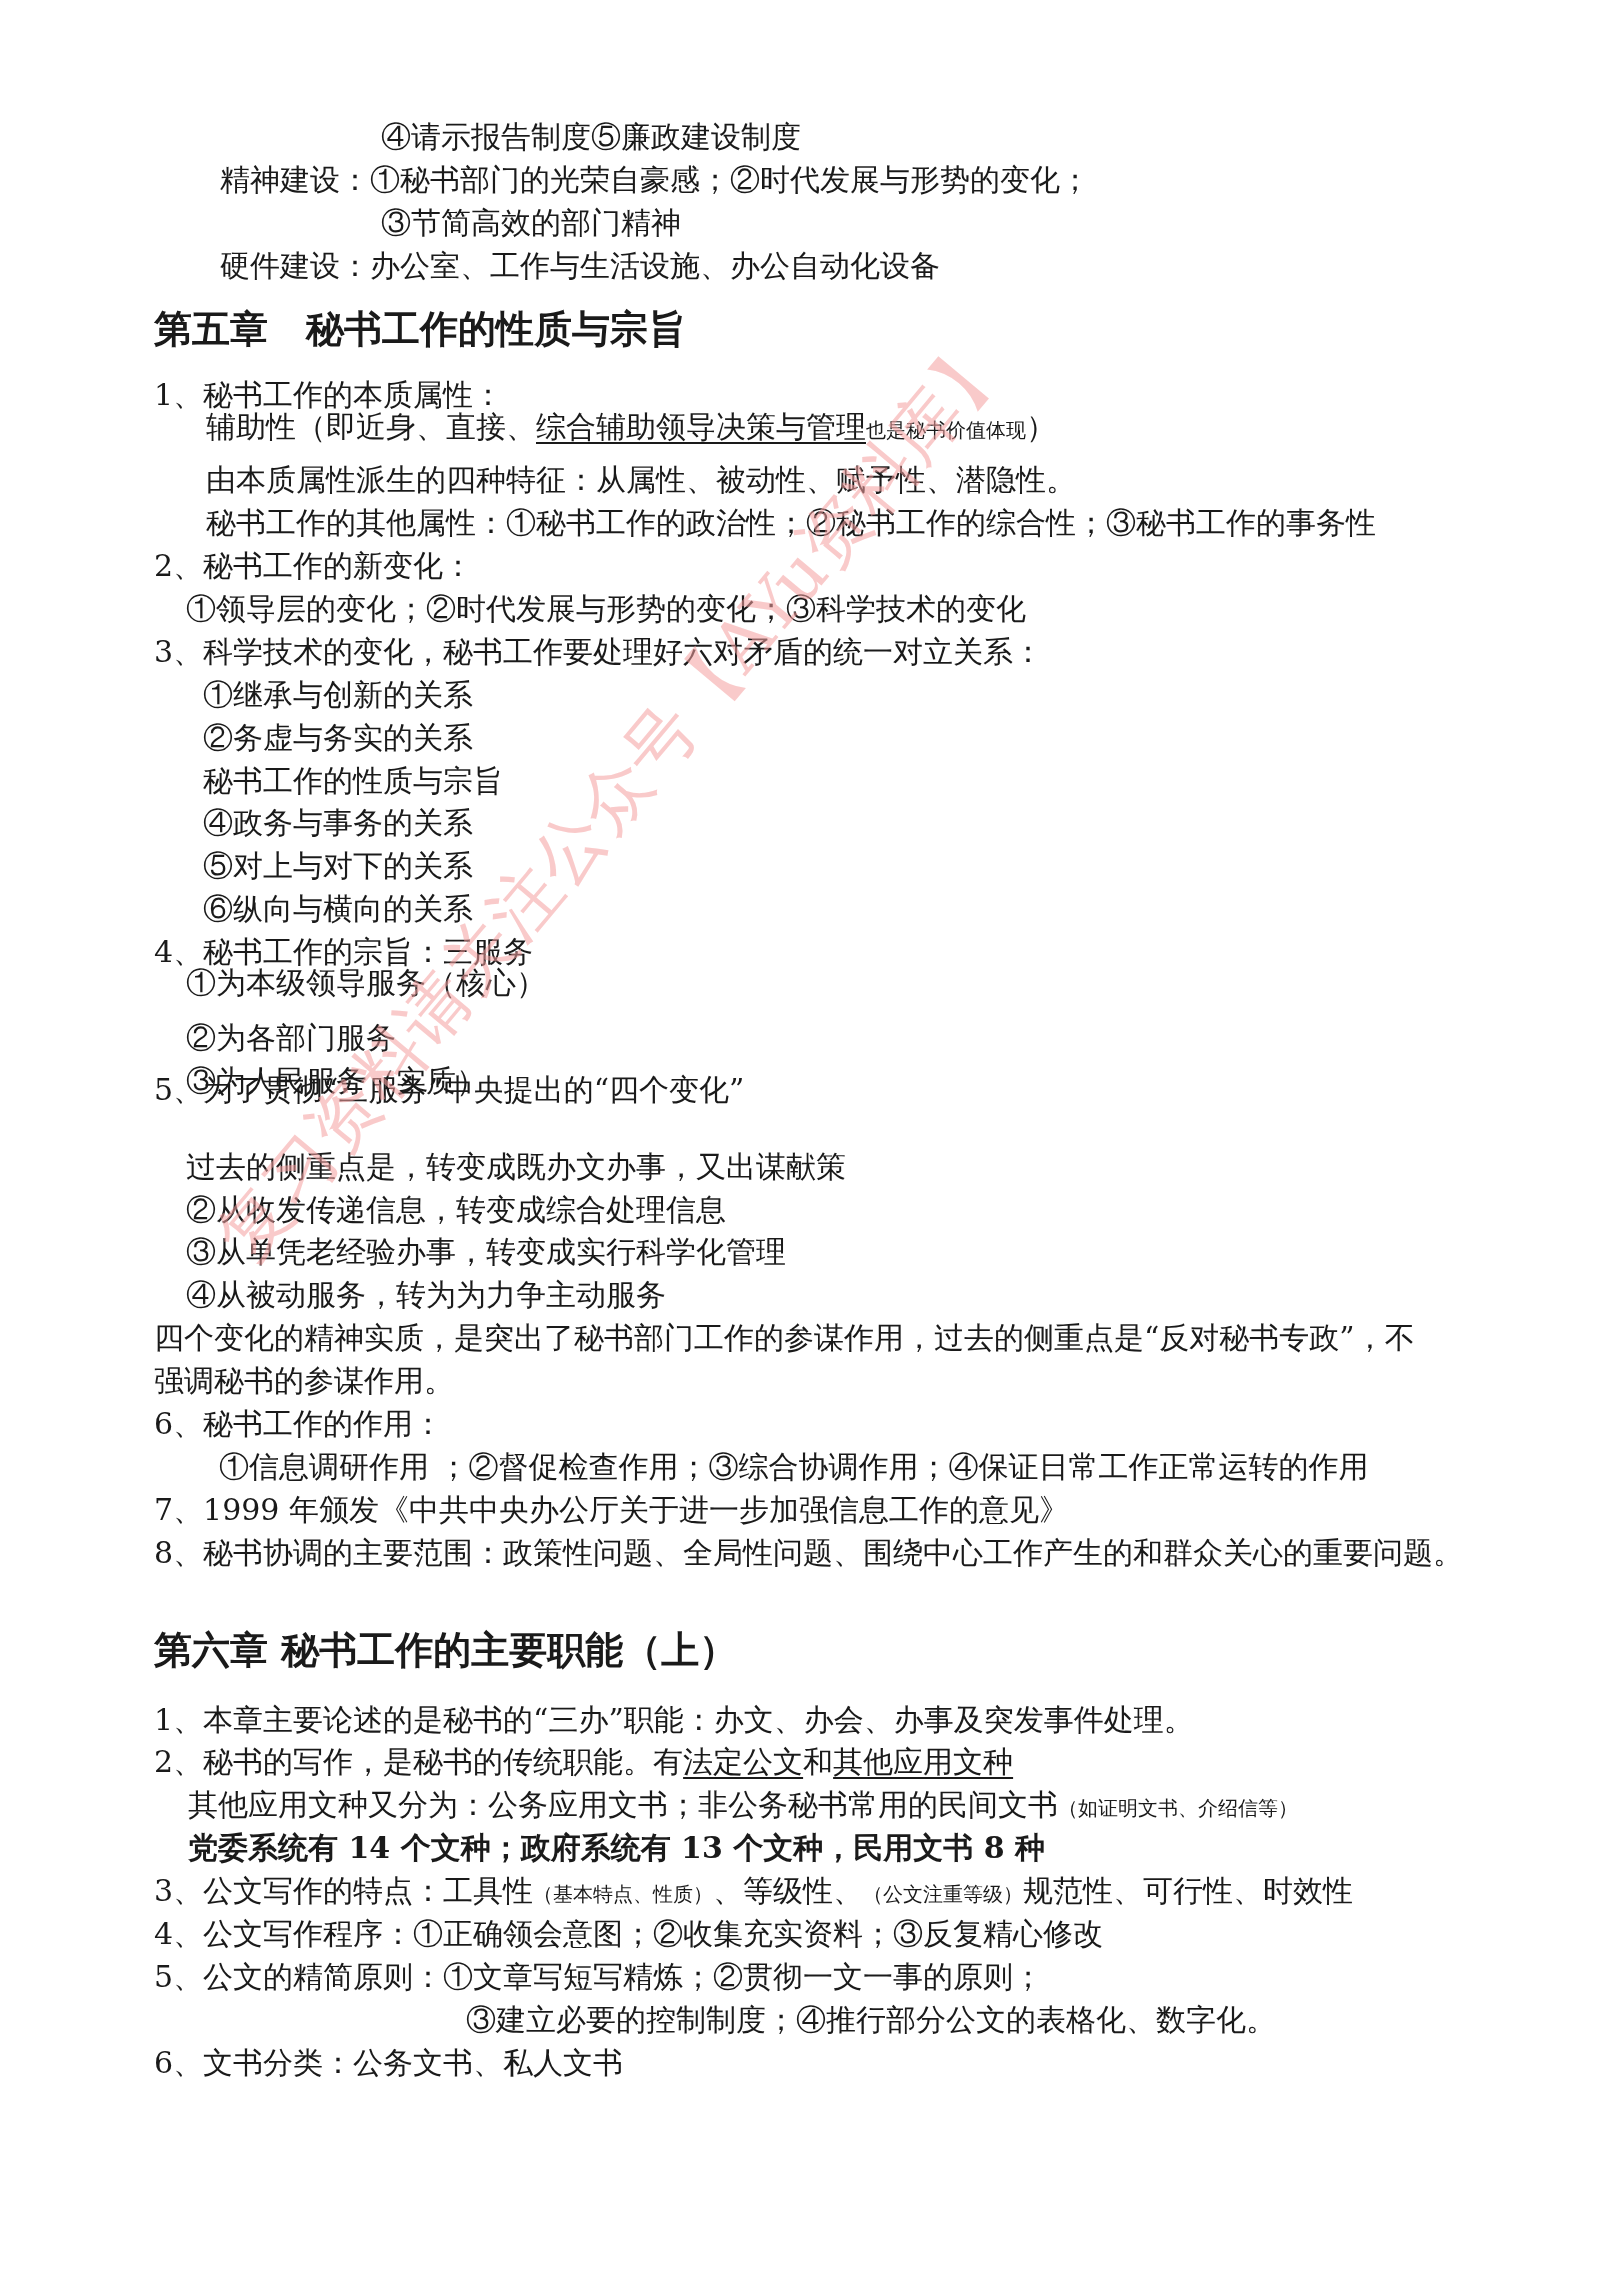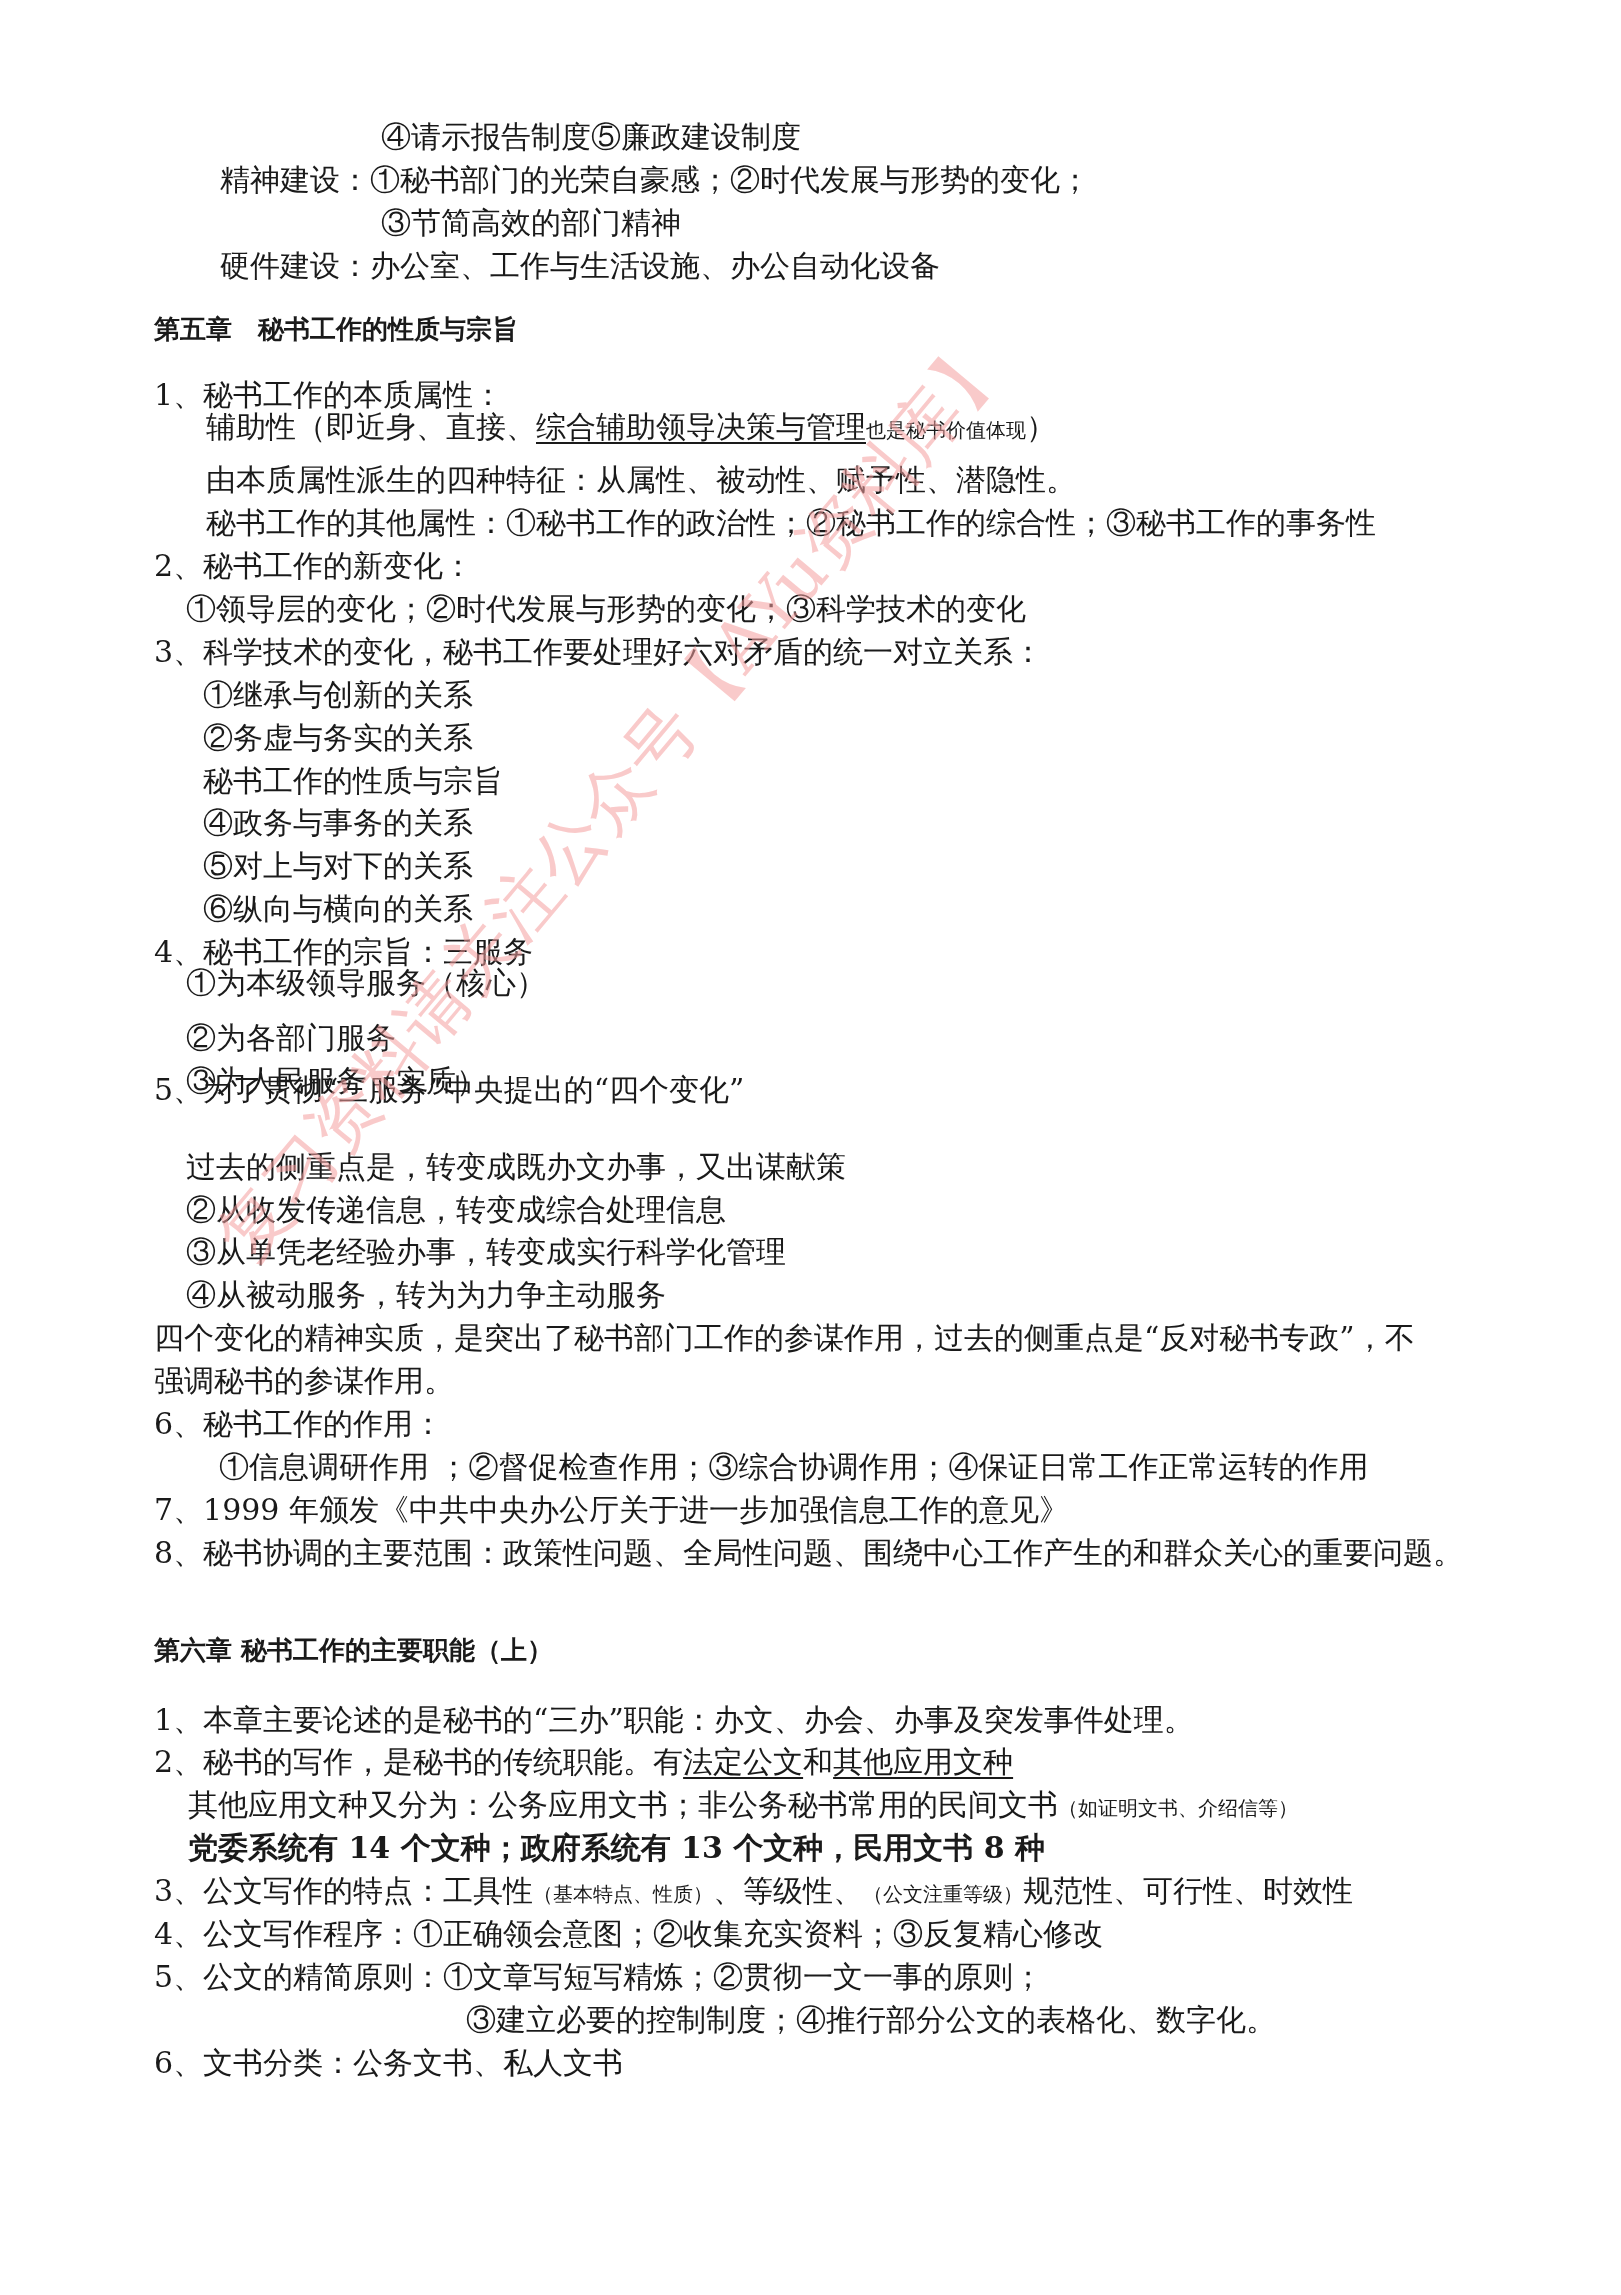--- a/index.html
+++ b/index.html
@@ -1,19 +1,19 @@
 <!DOCTYPE html>
 <html style="font-size:9.5px"><head>
 <meta charset="utf-8">
 <style>
   html, body { margin:0; padding:0; background:#ffffff; }
   body { width:1622px; height:2295px; position:relative; overflow:hidden;
          font-family:"DejaVu Serif","Liberation Serif",serif; color:#1a1a1a; }
   .line { position:absolute; font-size:30px; line-height:36px; white-space:nowrap; }
-  .h { position:absolute; font-size:26px; font-weight:bold; line-height:48px; white-space:nowrap;
+  .h { position:absolute; font-size:38px; font-weight:bold; line-height:48px; white-space:nowrap;
        font-family:"DejaVu Sans","Liberation Sans",sans-serif; }
   .small { font-size:20px; }
   .u { text-decoration:underline; text-decoration-thickness:2.4px; text-underline-offset:4.8px; }
   .b { font-weight:bold; }
   .wm { position:absolute; left:197px; top:1221px; font-size:70px; color:#f5a0a0; opacity:0.55;
         transform:rotate(-50deg); transform-origin:left top; white-space:nowrap;
         font-family:"DejaVu Serif",serif; pointer-events:none; }
 </style>
 </head>
 <body>

